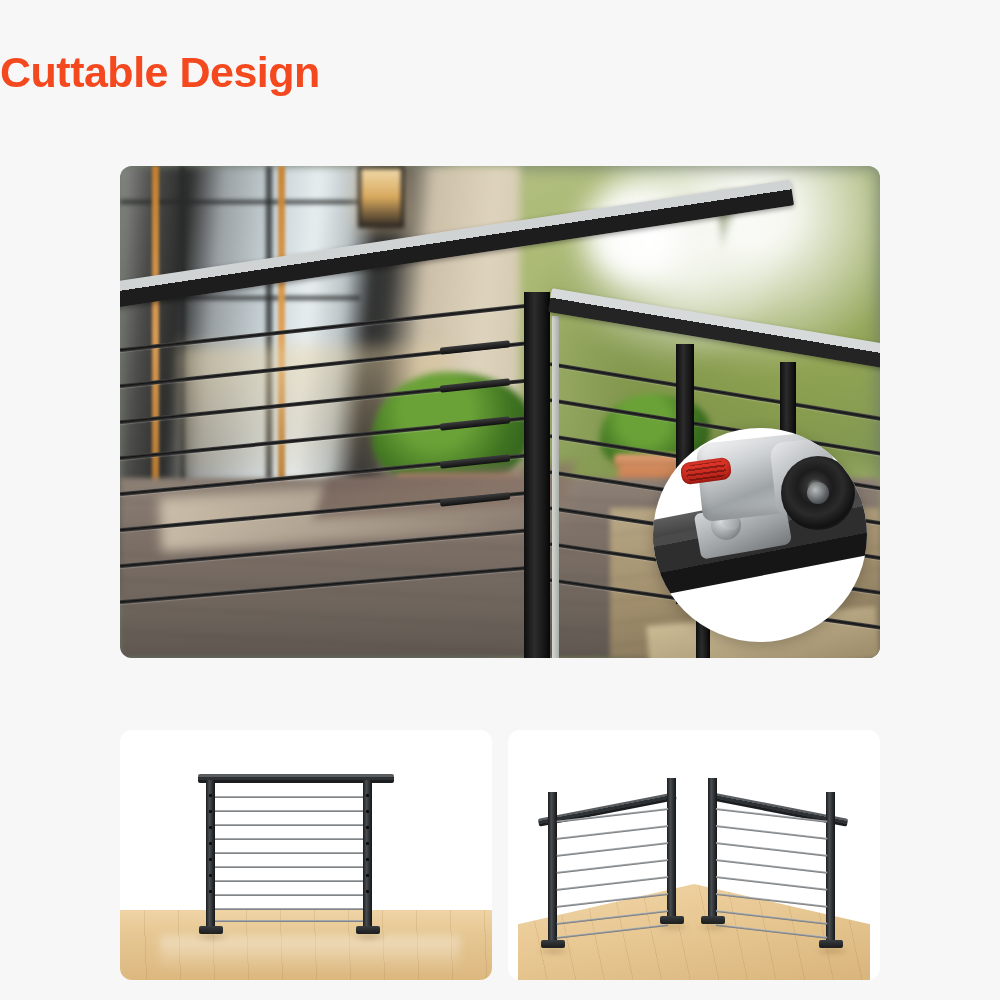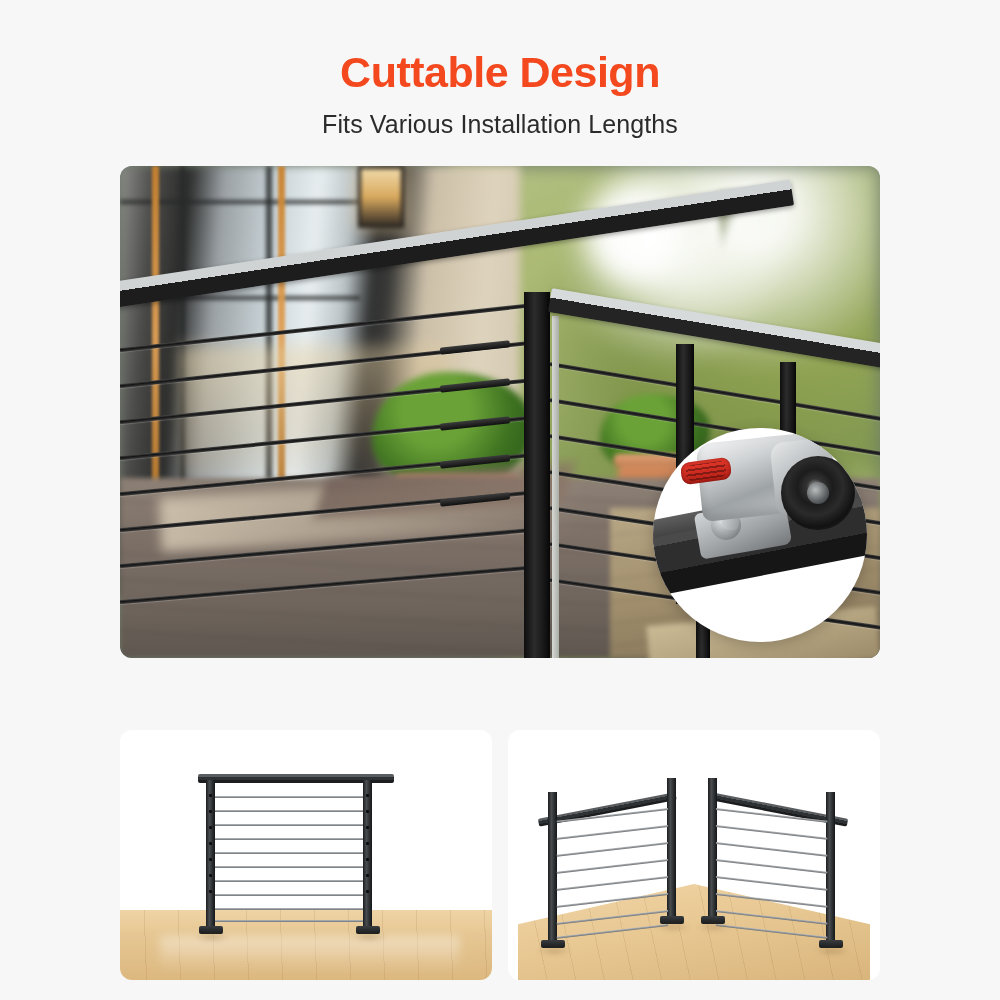--- a/index.html
+++ b/index.html
@@ -20,21 +20,20 @@
     height: 1000px;
     background: #f7f7f7;
   }
 
   
   .headline {
     position: absolute;
     top: 48px;
     left: 0;
     width: 1000px;
-    text-align: center;
     font-size: 43px;
     font-weight: bold;
     letter-spacing: -0.5px;
     color: #f4481e;
     line-height: 1.15;
   }
   .subhead {
     position: absolute;
     top: 110px;
     left: 0;
@@ -418,21 +417,20 @@
     filter: blur(2px);
   }
 </style>
 </head>
 <body>
 
 <div class="page">
 
   <div class="headline">Cuttable Design</div>
 
-  <div class="subhead">Fits Various Installation Lengths</div>
 
   <div class="hero">
 
     <div class="hero-layer">
       <div class="bg-foliage"></div>
       <div class="bg-sky-gap"></div>
       <div class="bg-branch"></div>
       <div class="bg-foliage-bottom"></div>
     </div>
 

